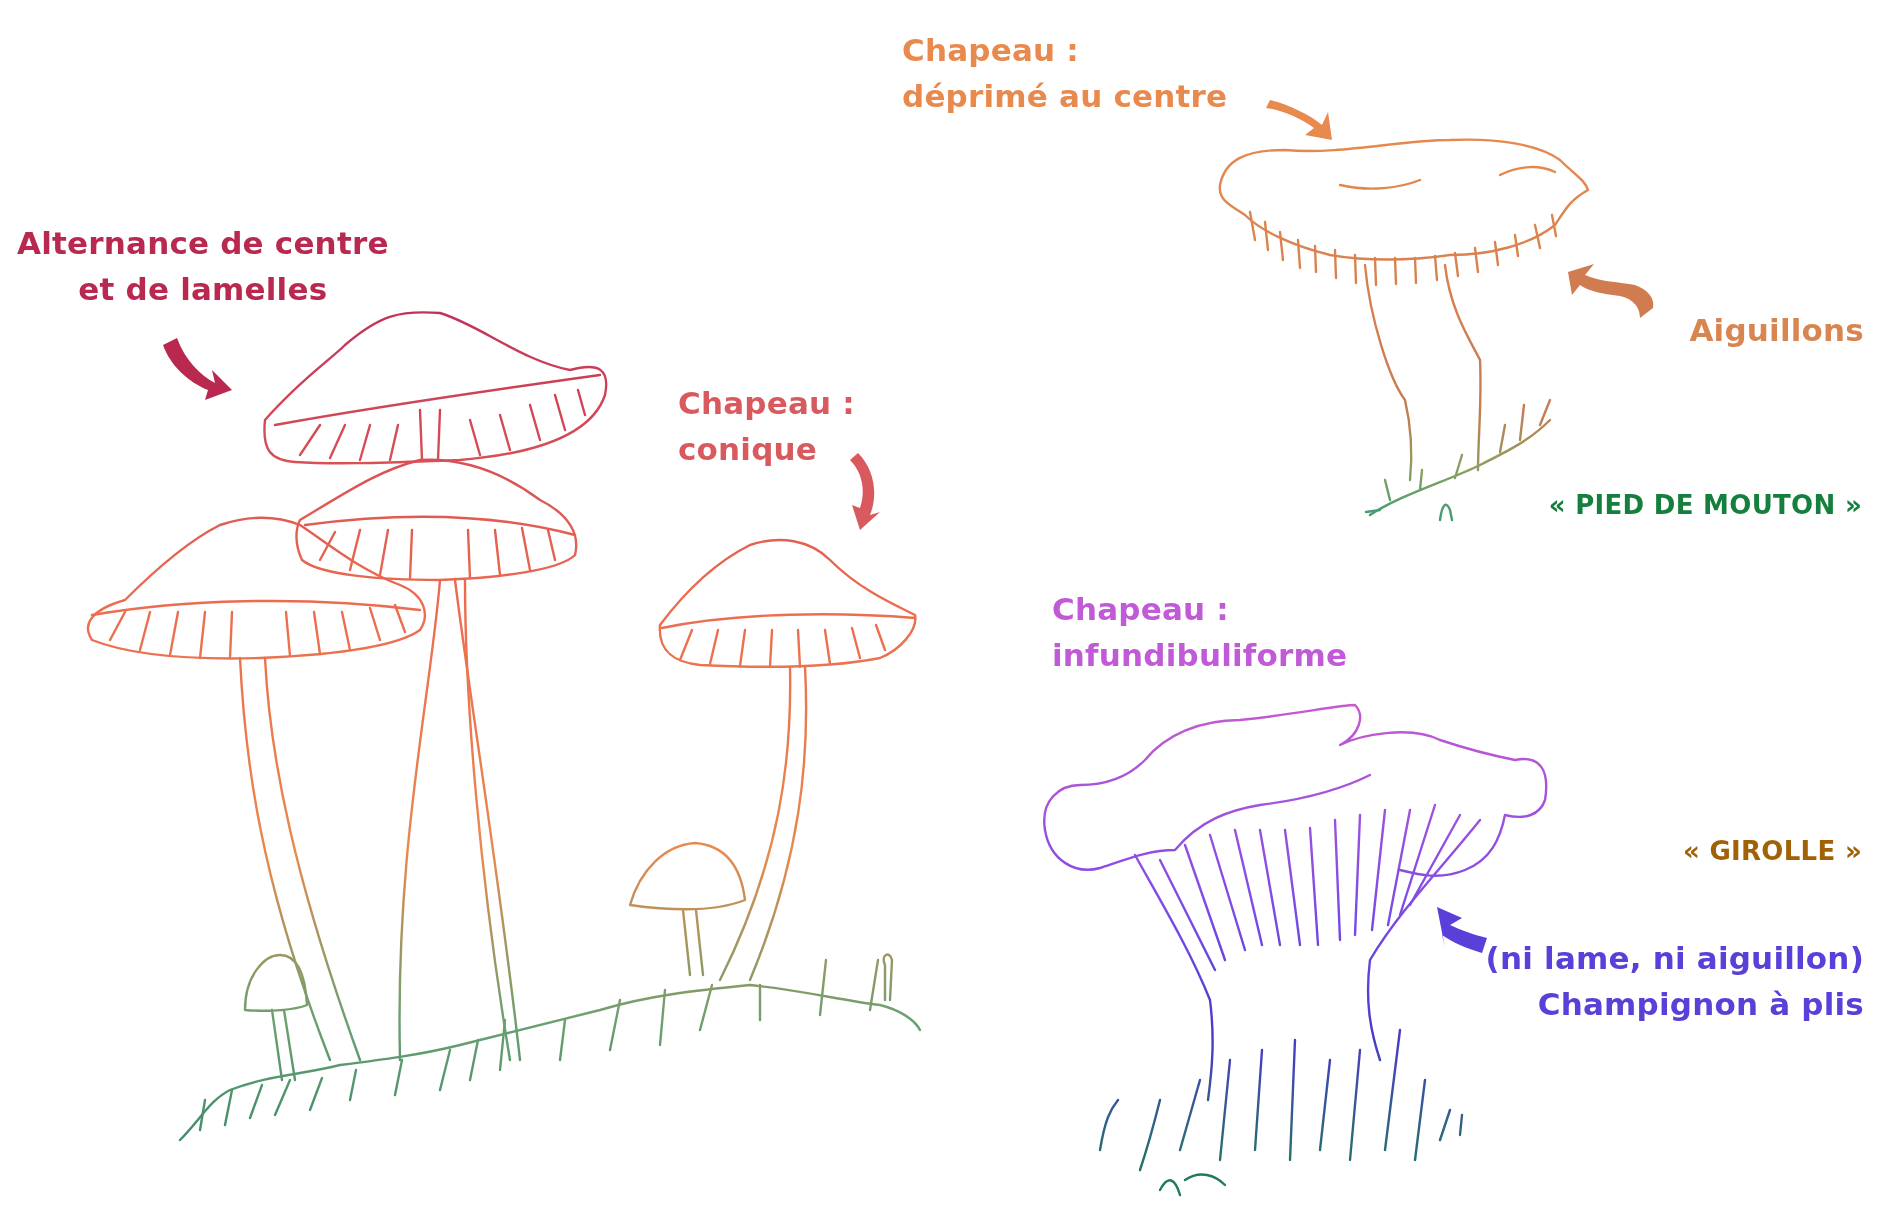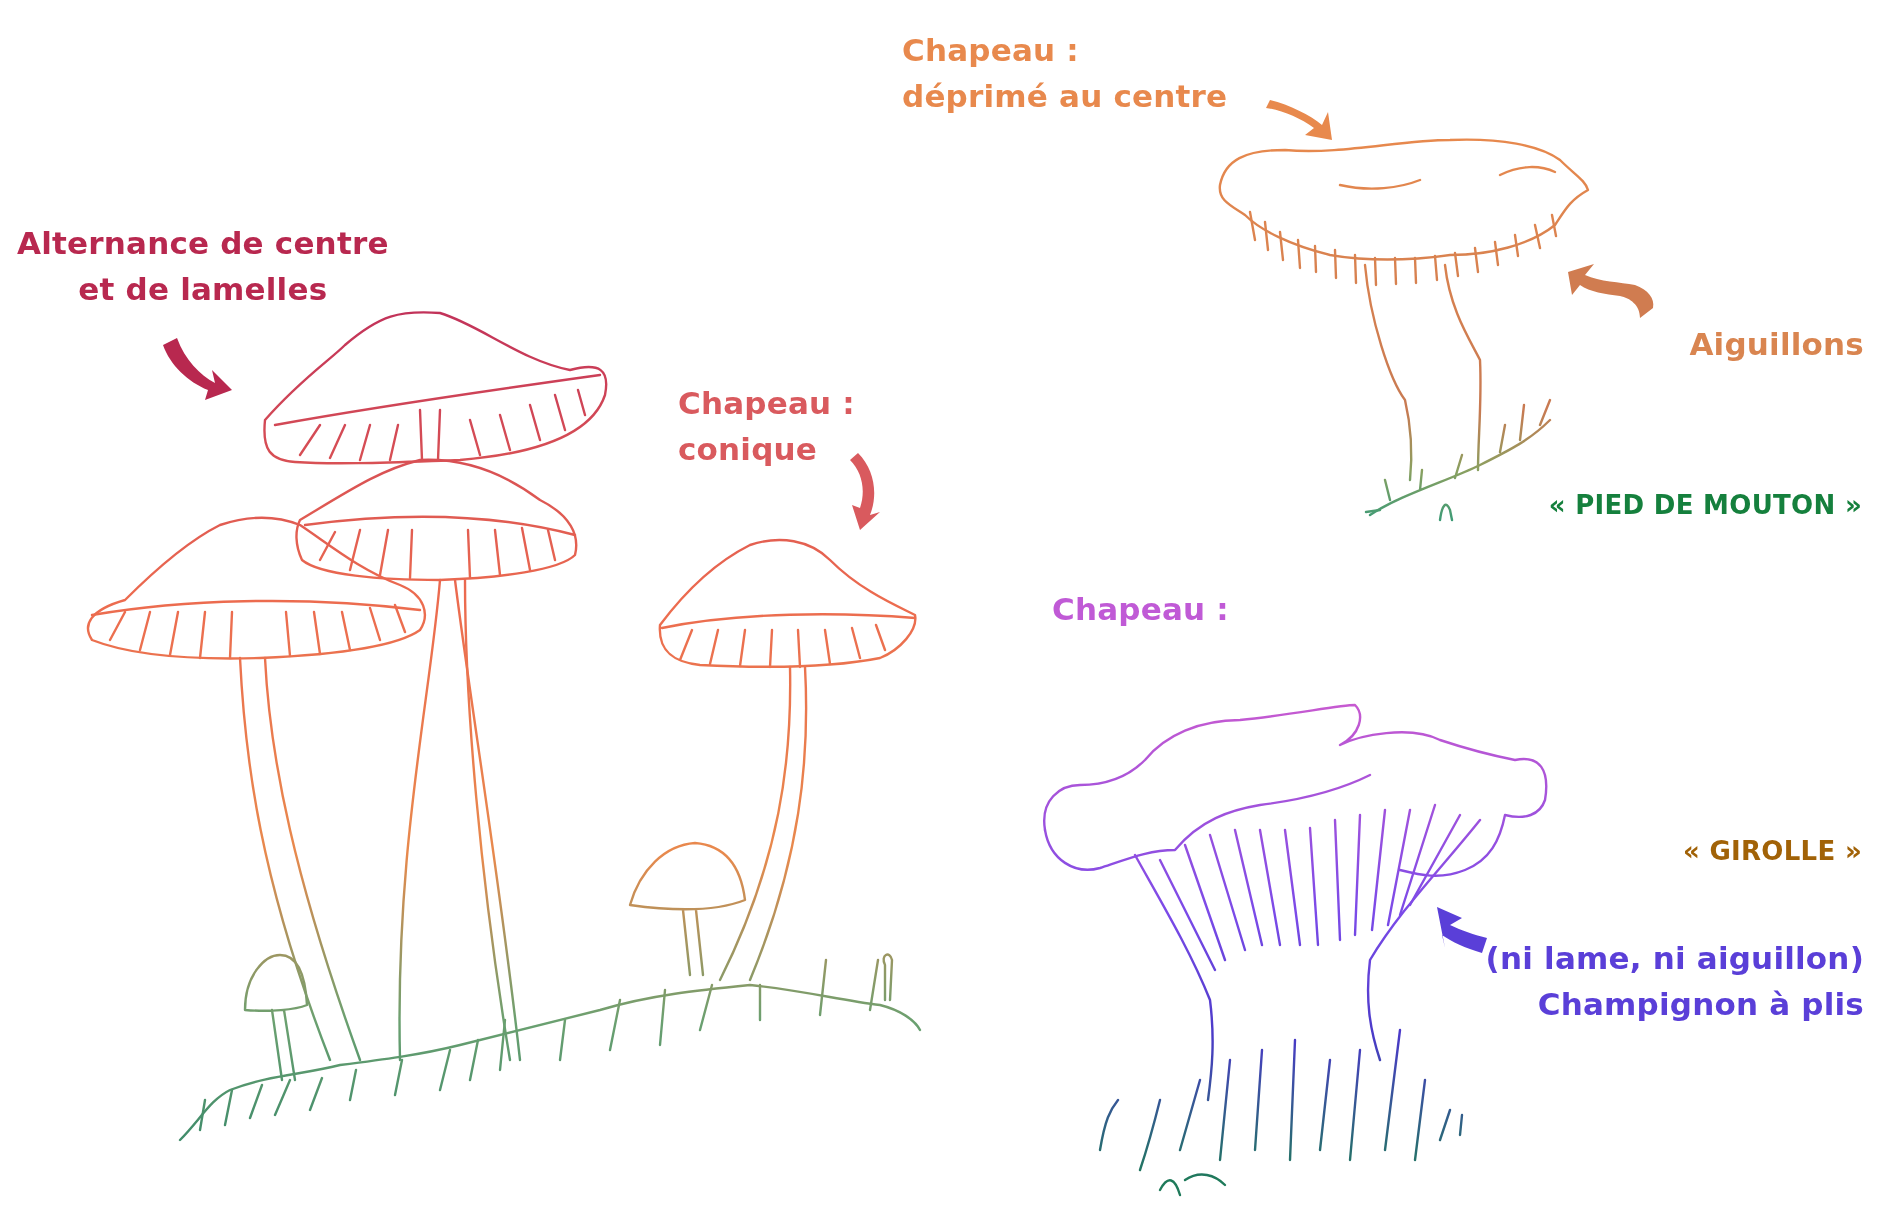--- a/index.html
+++ b/index.html
@@ -104,30 +104,31 @@
 <div class="label" style="left:678px; top:380px; color:#d95a5e;">
   <div>Chapeau :</div>
   <div>conique</div>
 </div>
 
 <div class="label" style="left:902px; top:27px; color:#e8894d;">
   <div>Chapeau :</div>
   <div>déprimé au centre</div>
 </div>
 
-<div class="label right" style="right:20px; top:321px; color:#d98550;">
+<div class="label right" style="right:20px; top:307px; color:#d98550;">
   <div>Aiguillons</div>
 </div>
 
 <div class="label right tag" style="right:22px; top:482px; color:#15803d;">
   <div>« PIED DE MOUTON »</div>
 </div>
 
 <div class="label" style="left:1052px; top:586px; color:#c05ad6;">
   <div>Chapeau :</div>
+  <div>infundibuliforme</div>
 </div>
 
 <div class="label right tag" style="right:22px; top:828px; color:#a16207;">
   <div>« GIROLLE »</div>
 </div>
 
 <div class="label right" style="right:20px; top:935px; color:#5a3fd8;">
   <div>(ni lame, ni aiguillon)</div>
   <div>Champignon à plis</div>
 </div>

